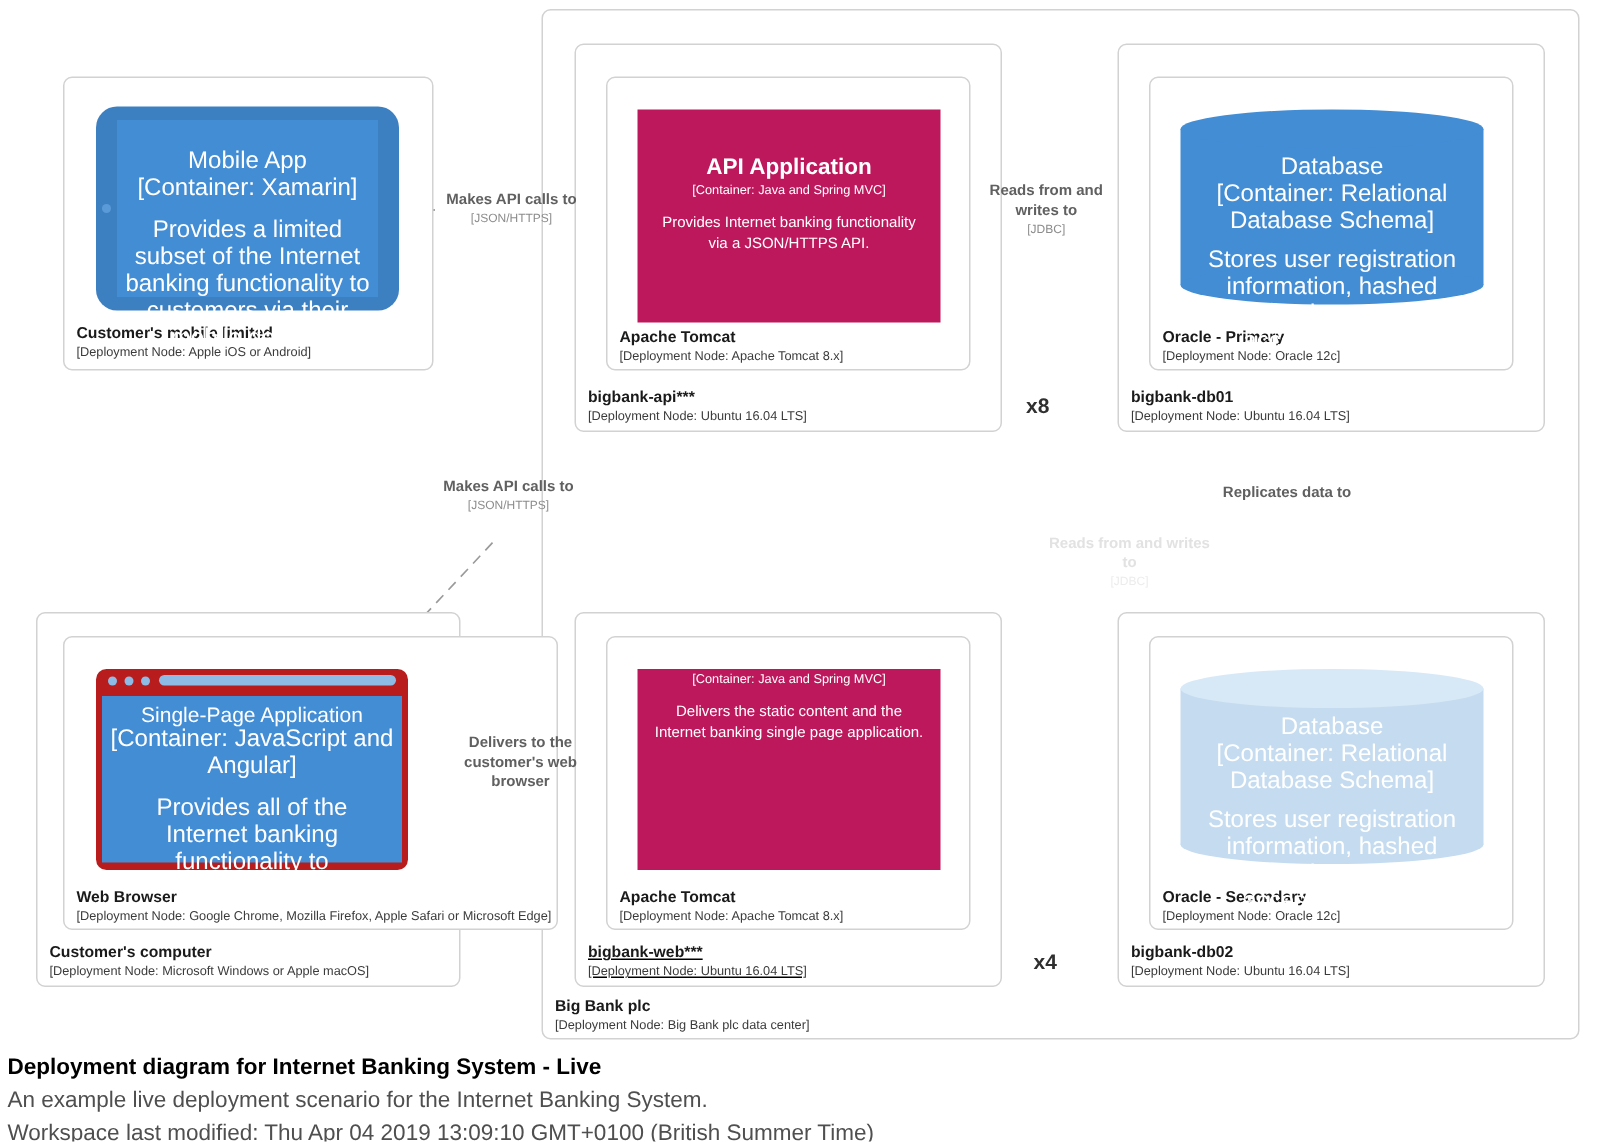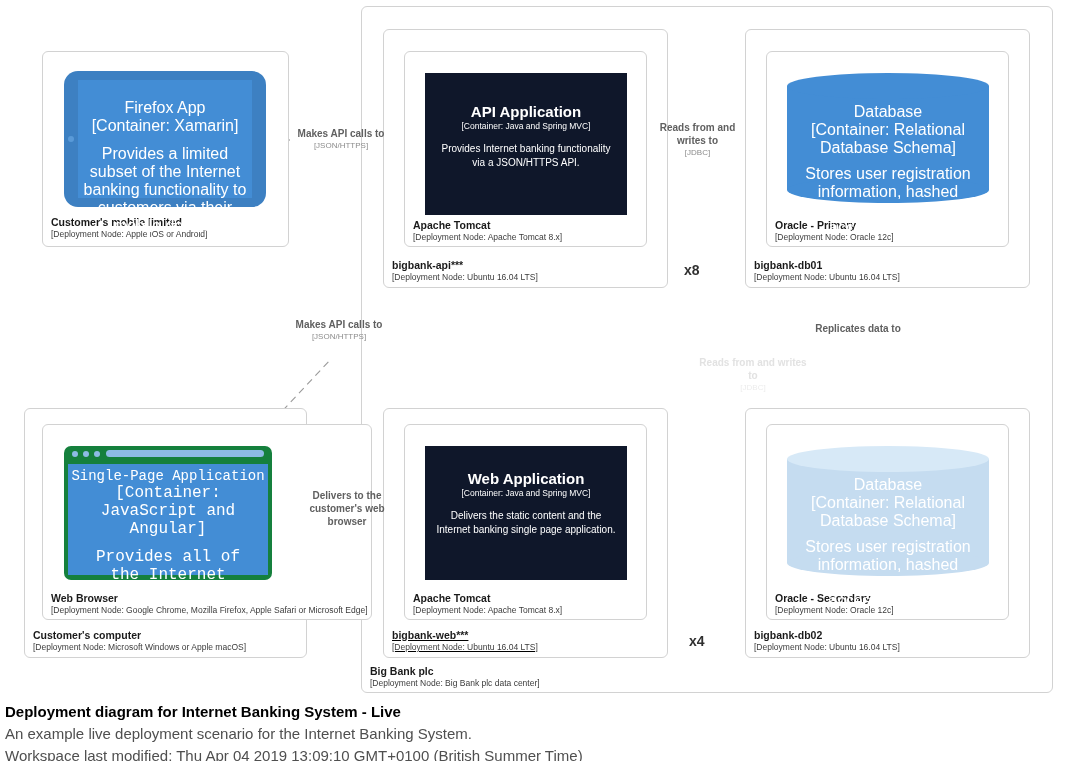--- a/index.html
+++ b/index.html
@@ -43,21 +43,21 @@
     position:absolute;
     font-size:14px;
     font-weight:bold;
     color:#303030;
     margin-left:44px;
   }
 
   
   .cbox{
     position:absolute;
-    background:#0f172a;
+    background:#be185d;
     color:#ffffff;
     box-sizing:border-box;
     text-align:center;
     overflow:hidden;
   }
   .cbox .c-title{
     font-size:15px;
     font-weight:bold;
     line-height:1.15;
   }
@@ -93,25 +93,24 @@
     background:#5a9ad8;
   }
   .mobile-text{
     position:absolute;left:0;right:0;top:28px;
     text-align:center;color:#fff;
   }
 
   
   .browser-frame{
     position:absolute;
-    background:#15803d;
+    background:#b91c1c;
     border-radius:7px;
     box-sizing:border-box;
     overflow:hidden;
-    font-family:Liberation Mono, monospace;
   }
   .browser-bar{
     position:absolute;left:0;top:0;right:0;height:15px;
   }
   .browser-bar .bdot{
     position:absolute;top:5px;width:6px;height:6px;border-radius:50%;
     background:#8dbbe5;
   }
   .browser-bar .bdot.d1{left:8px;}
   .browser-bar .bdot.d2{left:19px;}
@@ -284,21 +283,21 @@
   </div>
   <div class="dnode-label" style="left:51px;top:216px;">
     <div class="dnode-name">Customer's mobile limited</div>
     <div class="dnode-tech">[Deployment Node: Apple iOS or Android]</div>
   </div>
 
   <div class="mobile-frame" style="left:64px;top:71px;width:202px;height:136px;">
     <div class="mobile-screen"></div>
     <div class="mobile-dot"></div>
     <div class="mobile-text">
-      <div class="c-title">Firefox App</div>
+      <div class="c-title">Mobile App</div>
       <div class="c-tech">[Container: Xamarin]</div>
       <div class="c-desc" style="padding:0 18px;margin-top:10px;">Provides a limited subset of the Internet banking functionality to customers via their mobile device.</div>
     </div>
   </div>
 
   <div class="dnode" style="left:24px;top:408px;width:283px;height:250px;">
   </div>
   <div class="dnode-label" style="left:33px;top:629px;">
     <div class="dnode-name">Customer's computer</div>
     <div class="dnode-tech">[Deployment Node: Microsoft Windows or Apple macOS]</div>
@@ -335,21 +334,20 @@
   <div class="instances" style="left:645px;top:633px;">x4</div>
 
   <div class="dnode" style="left:404px;top:424px;width:243px;height:196px;">
   </div>
   <div class="dnode-label" style="left:413px;top:592px;">
     <div class="dnode-name">Apache Tomcat</div>
     <div class="dnode-tech">[Deployment Node: Apache Tomcat 8.x]</div>
   </div>
 
   <div class="cbox" style="left:425px;top:446px;width:202px;height:134px;">
-    <div class="c-title" style="margin-top:24px;">Web Application</div>
     <div class="c-tech">[Container: Java and Spring MVC]</div>
     <div class="c-desc">Delivers the static content and the Internet banking single page application.</div>
   </div>
 
   <div class="dnode" style="left:745px;top:408px;width:285px;height:250px;">
   </div>
   <div class="dnode-label" style="left:754px;top:629px;">
     <div class="dnode-name">bigbank-db02</div>
     <div class="dnode-tech">[Deployment Node: Ubuntu 16.04 LTS]</div>
   </div>

